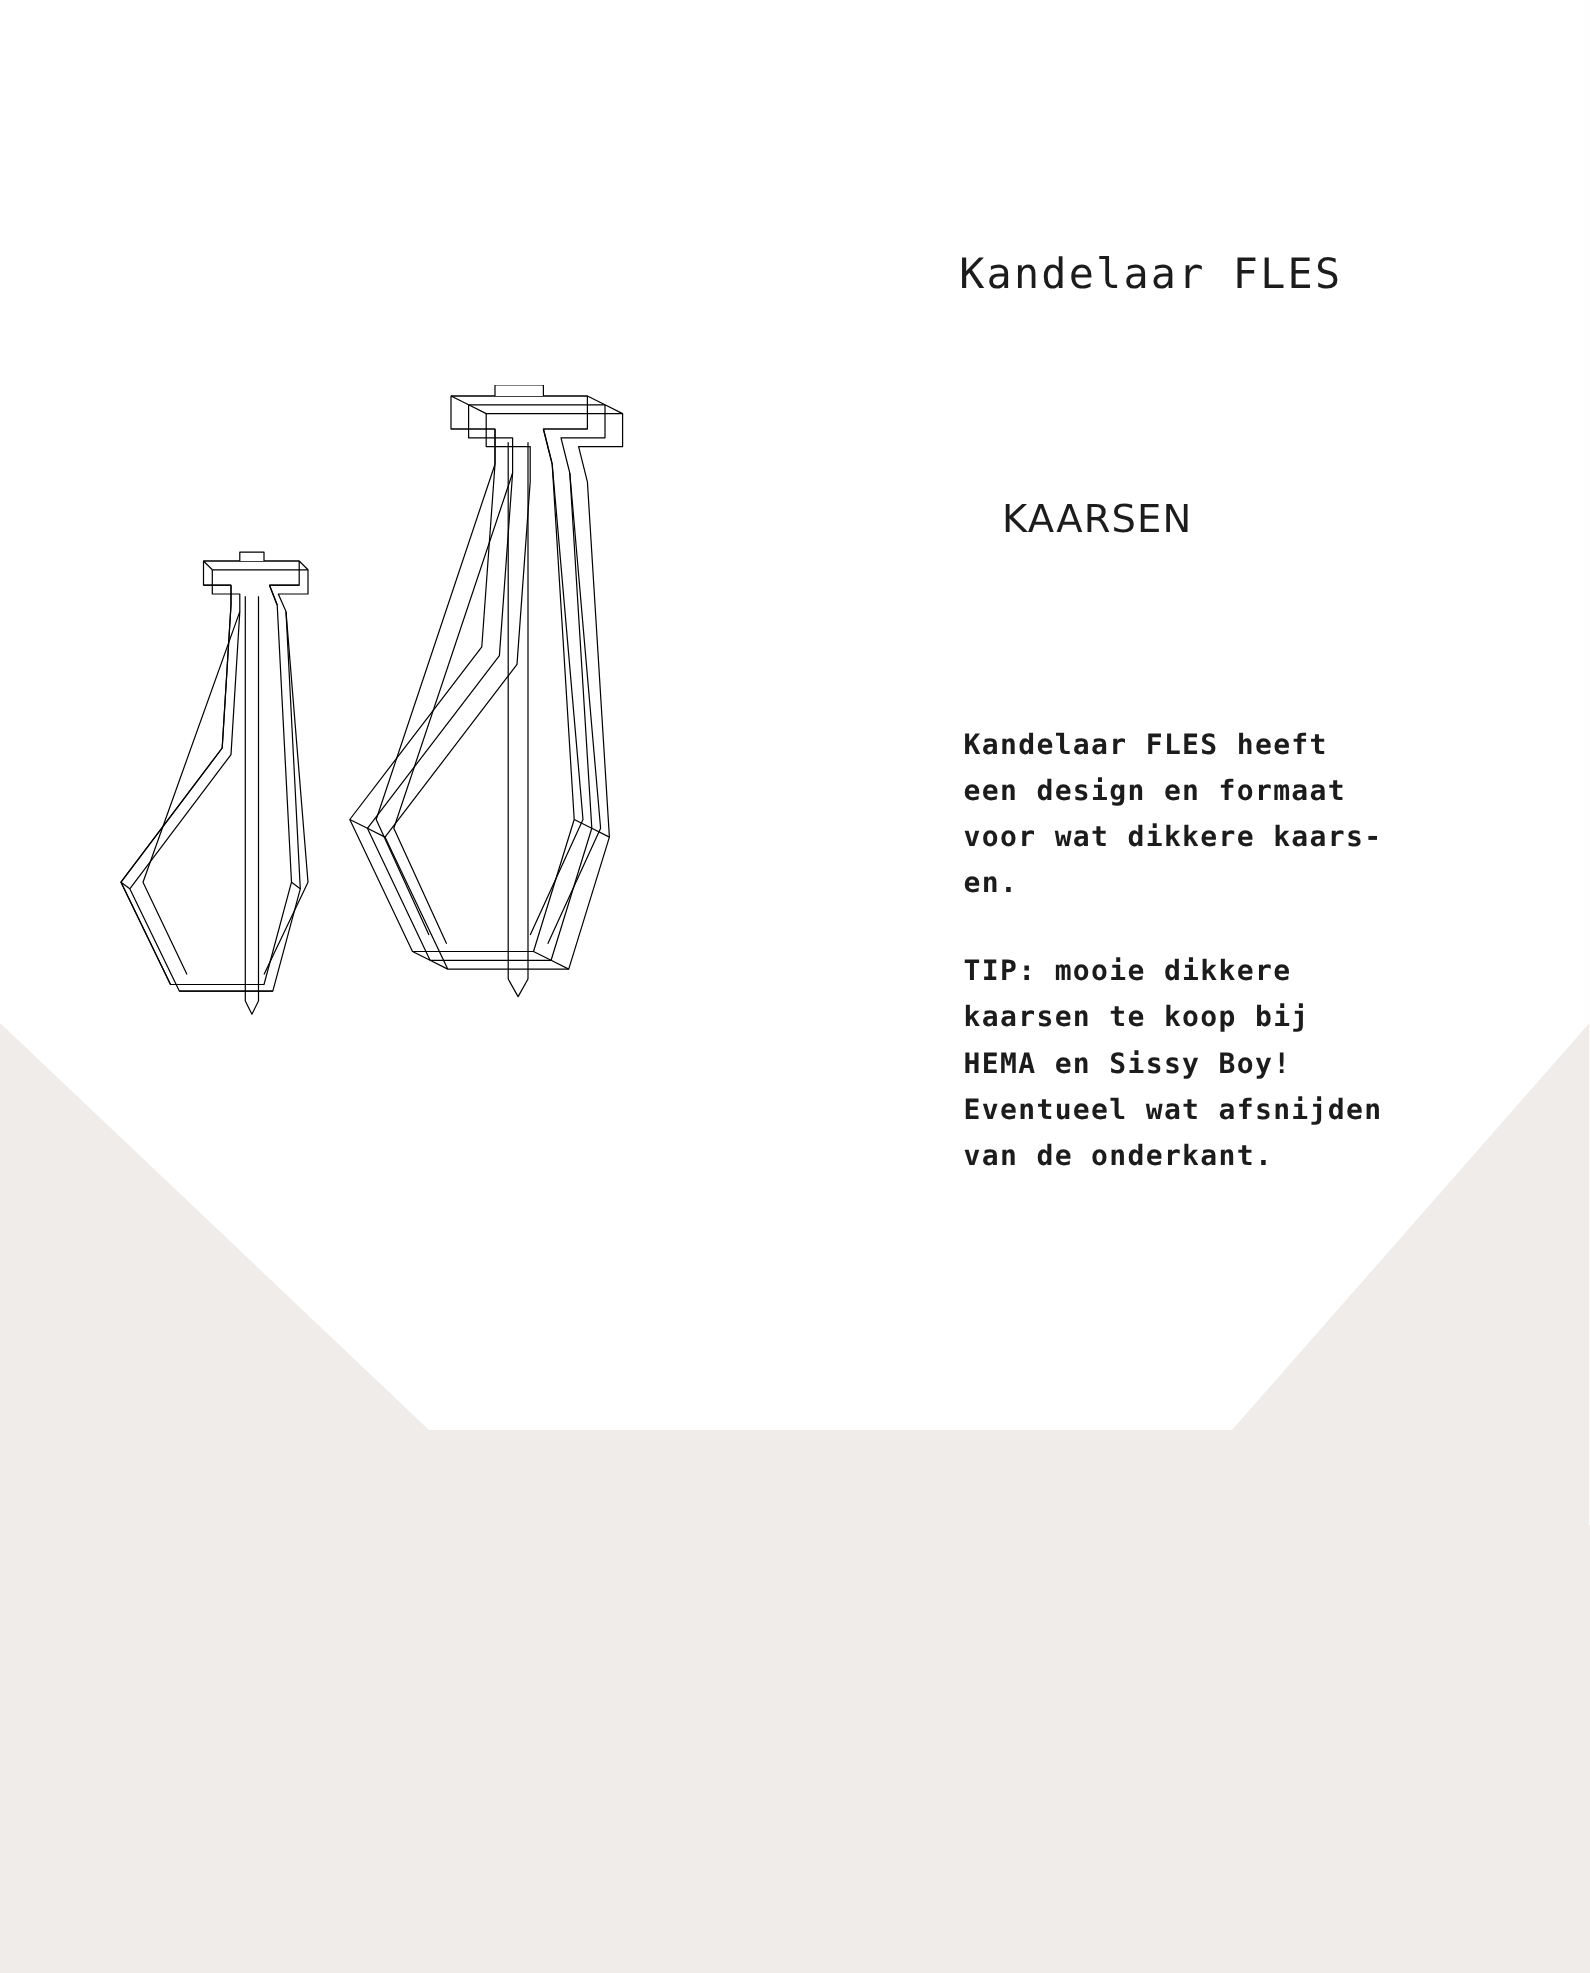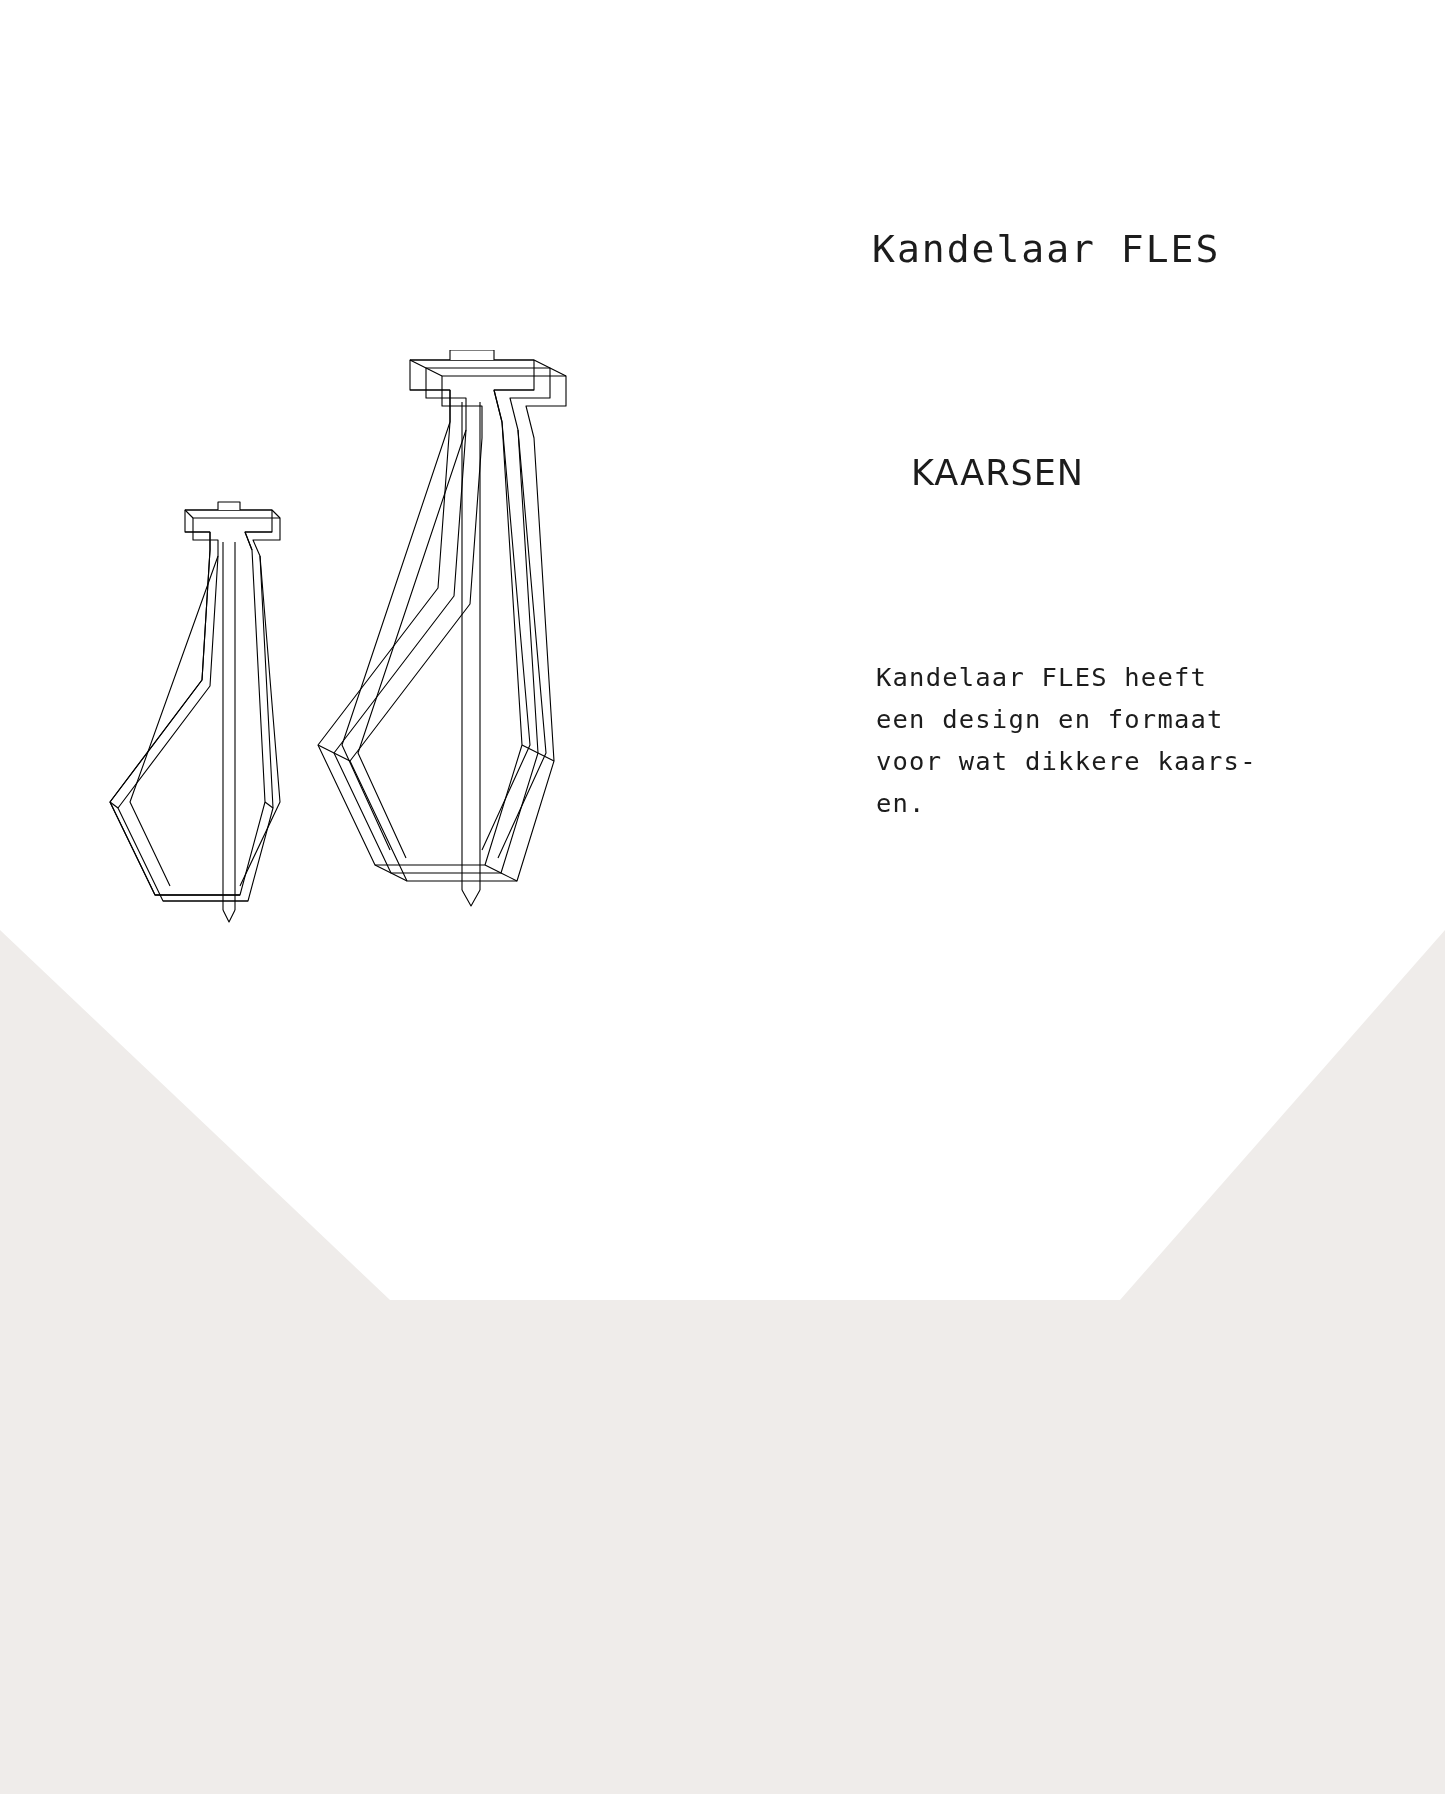--- a/index.html
+++ b/index.html
@@ -65,20 +65,21 @@
   .body-text {
     position: absolute;
     left: 876px;
     top: 656px;
     width: 520px;
     font-size: 25.5px;
     line-height: 42px;
     letter-spacing: 1.2px;
     color: #1c1c1c;
     white-space: pre-wrap;
+    font-weight: bold;
   }
   .body-text.second {
     top: 862px;
   }
 
   
   .drawing {
     position: absolute;
     left: 90px;
     top: 350px;
@@ -101,20 +102,25 @@
 
     <div class="title">Kandelaar FLES</div>
 
     <div class="subtitle">KAARSEN</div>
 
     <div class="body-text">Kandelaar FLES heeft
 een design en formaat
 voor wat dikkere kaars-
 en.</div>
 
+    <div class="body-text second">TIP: mooie dikkere
+kaarsen te koop bij
+HEMA en Sissy Boy!
+Eventueel wat afsnijden
+van de onderkant.</div>
 
     <div class="drawing">
       <svg width="730" height="620" viewBox="0 0 730 620" fill="none" stroke="#000000" stroke-width="1.1" stroke-linejoin="round">
 
         <g>
 
           <path d="M95 160 L95 182 L120 182 L120 200 L112 330 L20 452 L65 545 L150 545 L175 452 L162 200 L155 182 L182 182 L182 160 Z" fill="#ffffff"></path>
 
           <path d="M120 200 L112 330 L20 452 L65 545 L150 545" fill="none"></path>
 

